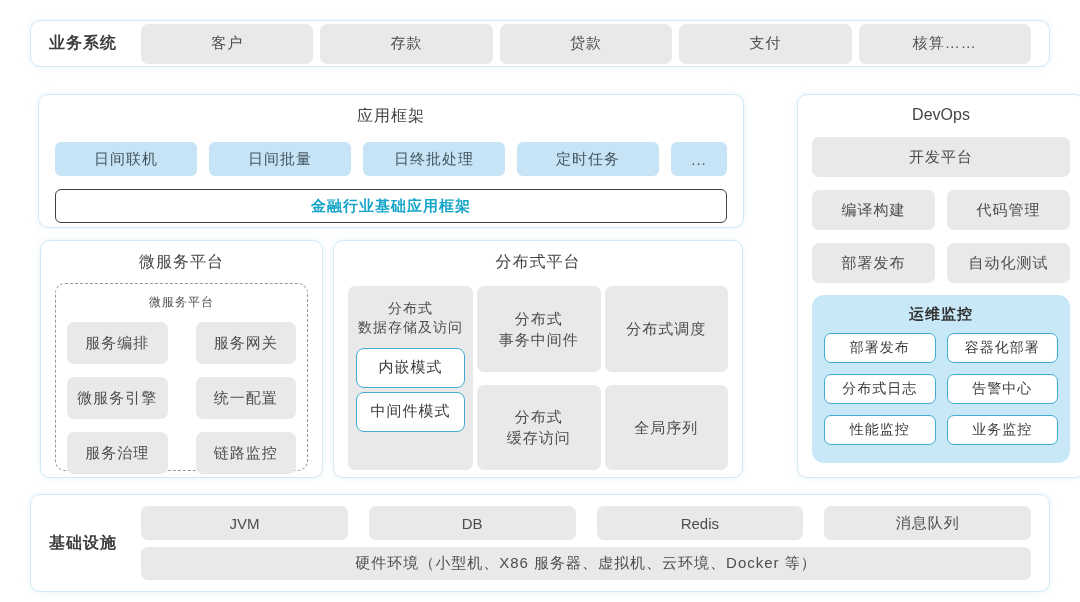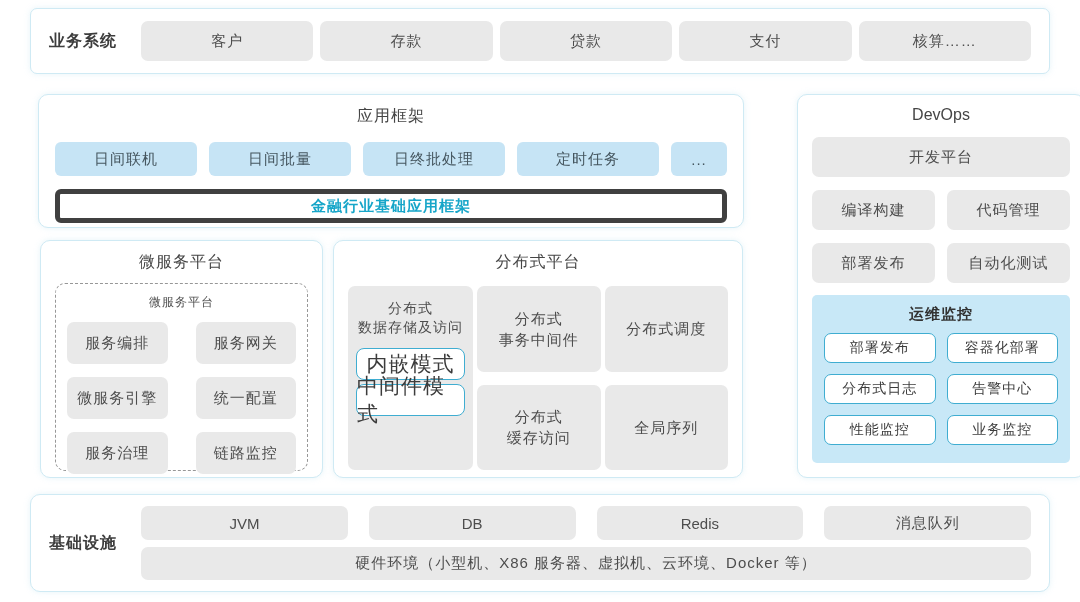--- a/index.html
+++ b/index.html
@@ -37,66 +37,66 @@
   .band-label { width:92px; flex:0 0 92px; font-size:16px; font-weight:bold; color:#3d3d3d; letter-spacing:1px; }
   .band-items { flex:1; display:flex; gap:7px; }
   .band-items .gray-box { flex:1; height:40px; }
 
   
   .af-row { display:flex; gap:12px; margin:15px 16px 0; height:34px; }
   .af-row .blue-box { flex:1;text-align:right; }
   .af-row .blue-box.dots { flex:0 0 56px; }
   .af-base {
     margin:13px 16px 0; height:34px; background:#fff;
-    border:5px solid #404040; border-radius:6px;
+    border:1px solid #404040; border-radius:6px;
     display:flex; align-items:center; justify-content:center;
     color:#17a6c9; font-size:15px; font-weight:bold; letter-spacing:1px;
   }
 
   
   .ms-dashed {
     margin:10px 14px 12px; border:1px dashed #979797; border-radius:10px;
     padding:10px 11px 12px; height:188px;
   }
   .ms-inner-title { text-align:center; font-size:12px; color:#4f4f4f; margin-bottom:11px; letter-spacing:1px; }
   .ms-grid { display:grid; grid-template-columns:1fr 1fr; gap:13px 28px; }
   .ms-grid .gray-box { height:42px; }
 
   
   .ds-body { margin:13px 14px 14px; display:flex; gap:4px; height:184px; }
   .ds-storage { flex:0 0 125px; background:#e9e9e9; border-radius:7px; padding:8px 8px 8px; display:flex; flex-direction:column; }
   .ds-storage-label { text-align:center; font-size:14px; color:#4d4d4d; white-space:pre-line; line-height:1.35; margin:5px 0 11px; letter-spacing:1px; }
-  .ds-mode { height:32px; margin-bottom:4px; font-size:21px; }
+  .ds-mode { height:40px; margin-bottom:4px; font-size:15px; }
   .ds-col { flex:1; display:flex; flex-direction:column; gap:13px; }
   .ds-col .gray-box { flex:1; white-space:pre-line; line-height:1.4; }
 
   
   .dv-plat { margin:13px 14px 0; height:40px; }
   .dv-grid { display:grid; grid-template-columns:1fr 1fr; gap:13px 12px; margin:13px 14px 0; }
   .dv-grid .gray-box { height:40px; }
   .monitor {
-    margin:12px 14px 0; height:168px; background:#c8e8f7; border-radius:5px;
+    margin:12px 14px 0; height:168px; background:#c8e8f7; border-radius:12px;
     padding:0 12px;
   }
   .monitor-title { text-align:center; font-size:15px; font-weight:bold; color:#333; padding:10px 0 9px; letter-spacing:1px; }
   .monitor-grid { display:grid; grid-template-columns:1fr 1fr; gap:11px 11px; }
   .monitor-grid .outline-cyan { height:30px; font-size:14px; border-radius:7px; }
 
   
   .infra-right { flex:1; }
   .infra-row { display:flex; gap:21px; height:34px; }
   .infra-row .gray-box { flex:1; }
   .infra-bar { margin-top:7px; height:33px; font-size:15px; }
 </style>
 </head>
 <body>
 
 <div class="page">
 
-  <div class="panel band" style="left:30px; top:8px; width:1020px; height:66px;border-radius:7px;">
+  <div class="panel band" style="left:30px; top:20px; width:1020px; height:47px;">
     <div class="band-label">业务系统</div>
     <div class="band-items">
       <div class="gray-box">客户</div>
       <div class="gray-box">存款</div>
       <div class="gray-box">贷款</div>
       <div class="gray-box">支付</div>
       <div class="gray-box">核算……</div>
     </div>
   </div>
 

